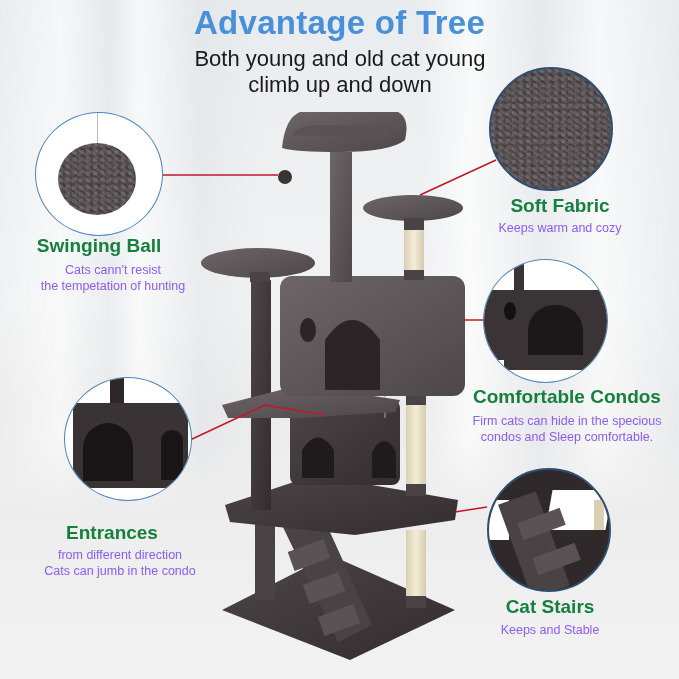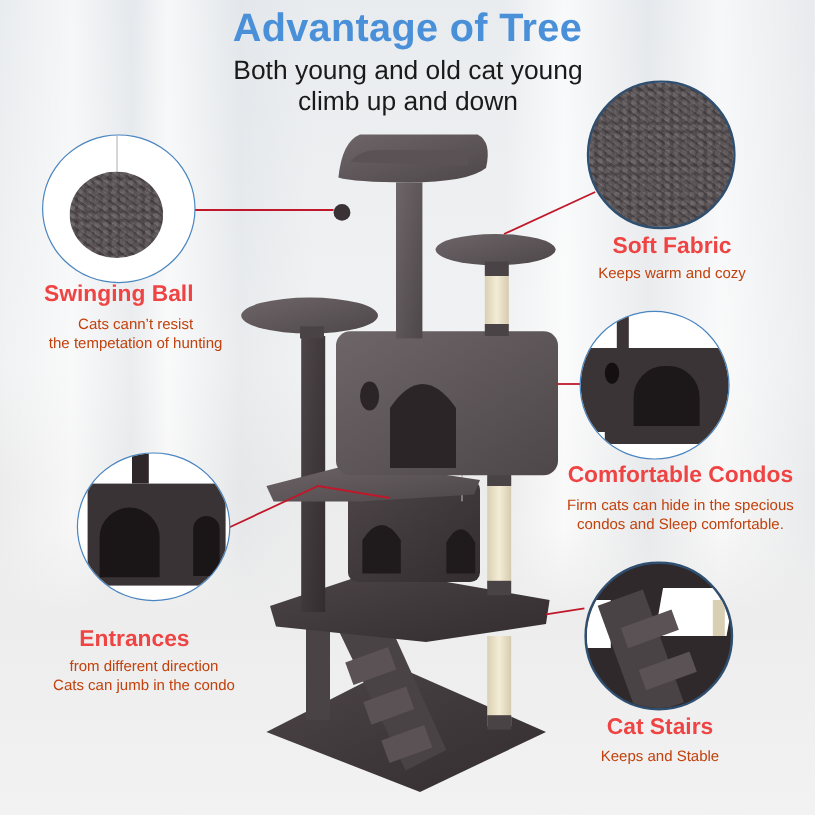--- a/index.html
+++ b/index.html
@@ -30,25 +30,25 @@
       font-size: 22px; line-height: 26px; color: #1a1a1a;
     }
     .circle {
       position: absolute; border-radius: 50%;
       border: 1.5px solid #4a85c0;
       overflow: hidden;
       background: #fff;
     }
     .feature-title {
       position: absolute; text-align: center; font-weight: bold;
-      font-size: 19px; color: #ef4444; white-space: nowrap;
+      font-size: 19px; color: #15803d; white-space: nowrap;
     }
     .feature-desc {
       position: absolute; text-align: center; font-size: 12.5px;
-      line-height: 16px; color: #c2410c; white-space: nowrap;
+      line-height: 16px; color: #8b5cf6; white-space: nowrap;
     }
     .fur {
       background:
         radial-gradient(circle at 30% 30%, rgba(255,255,255,0.10) 0 2px, transparent 3px),
         radial-gradient(circle at 70% 60%, rgba(0,0,0,0.15) 0 2px, transparent 3px),
         repeating-linear-gradient(35deg, #5a5356 0 2px, #4c4548 2px 4px, #625b5e 4px 5px);
       background-size: 7px 7px, 9px 9px, auto;
     }
     svg { position: absolute; left: 0; top: 0; }
   </style>

